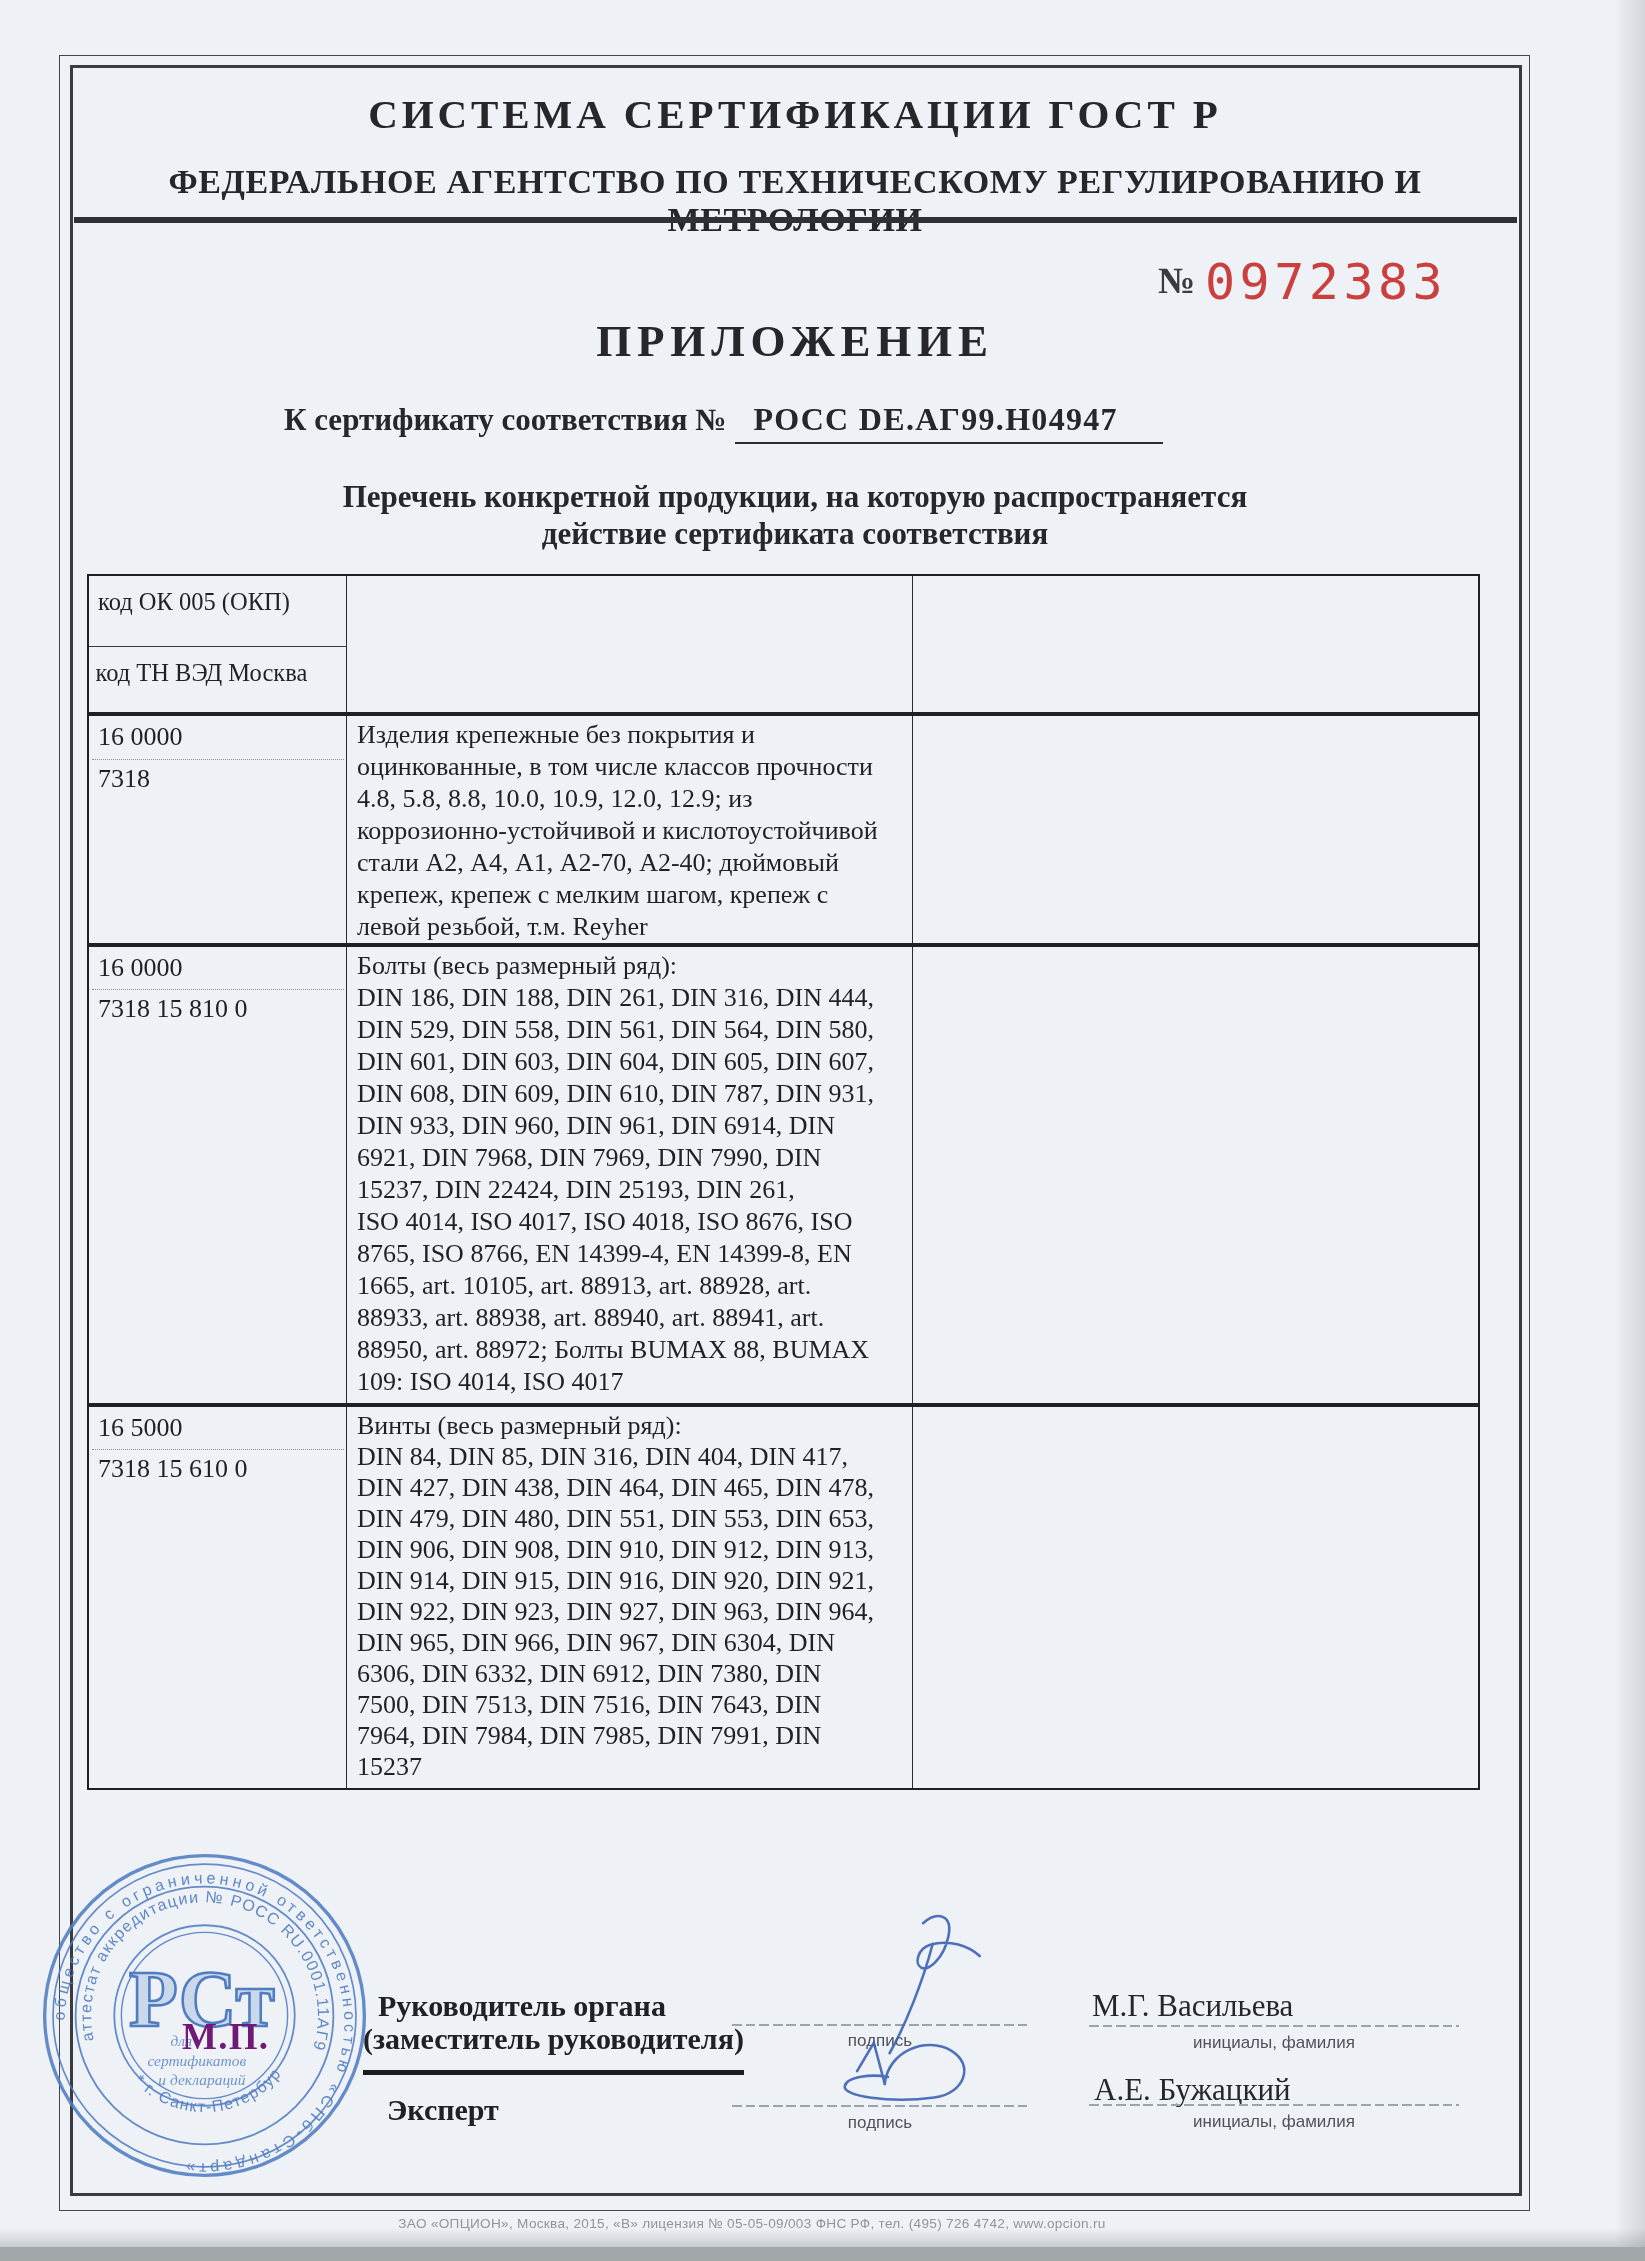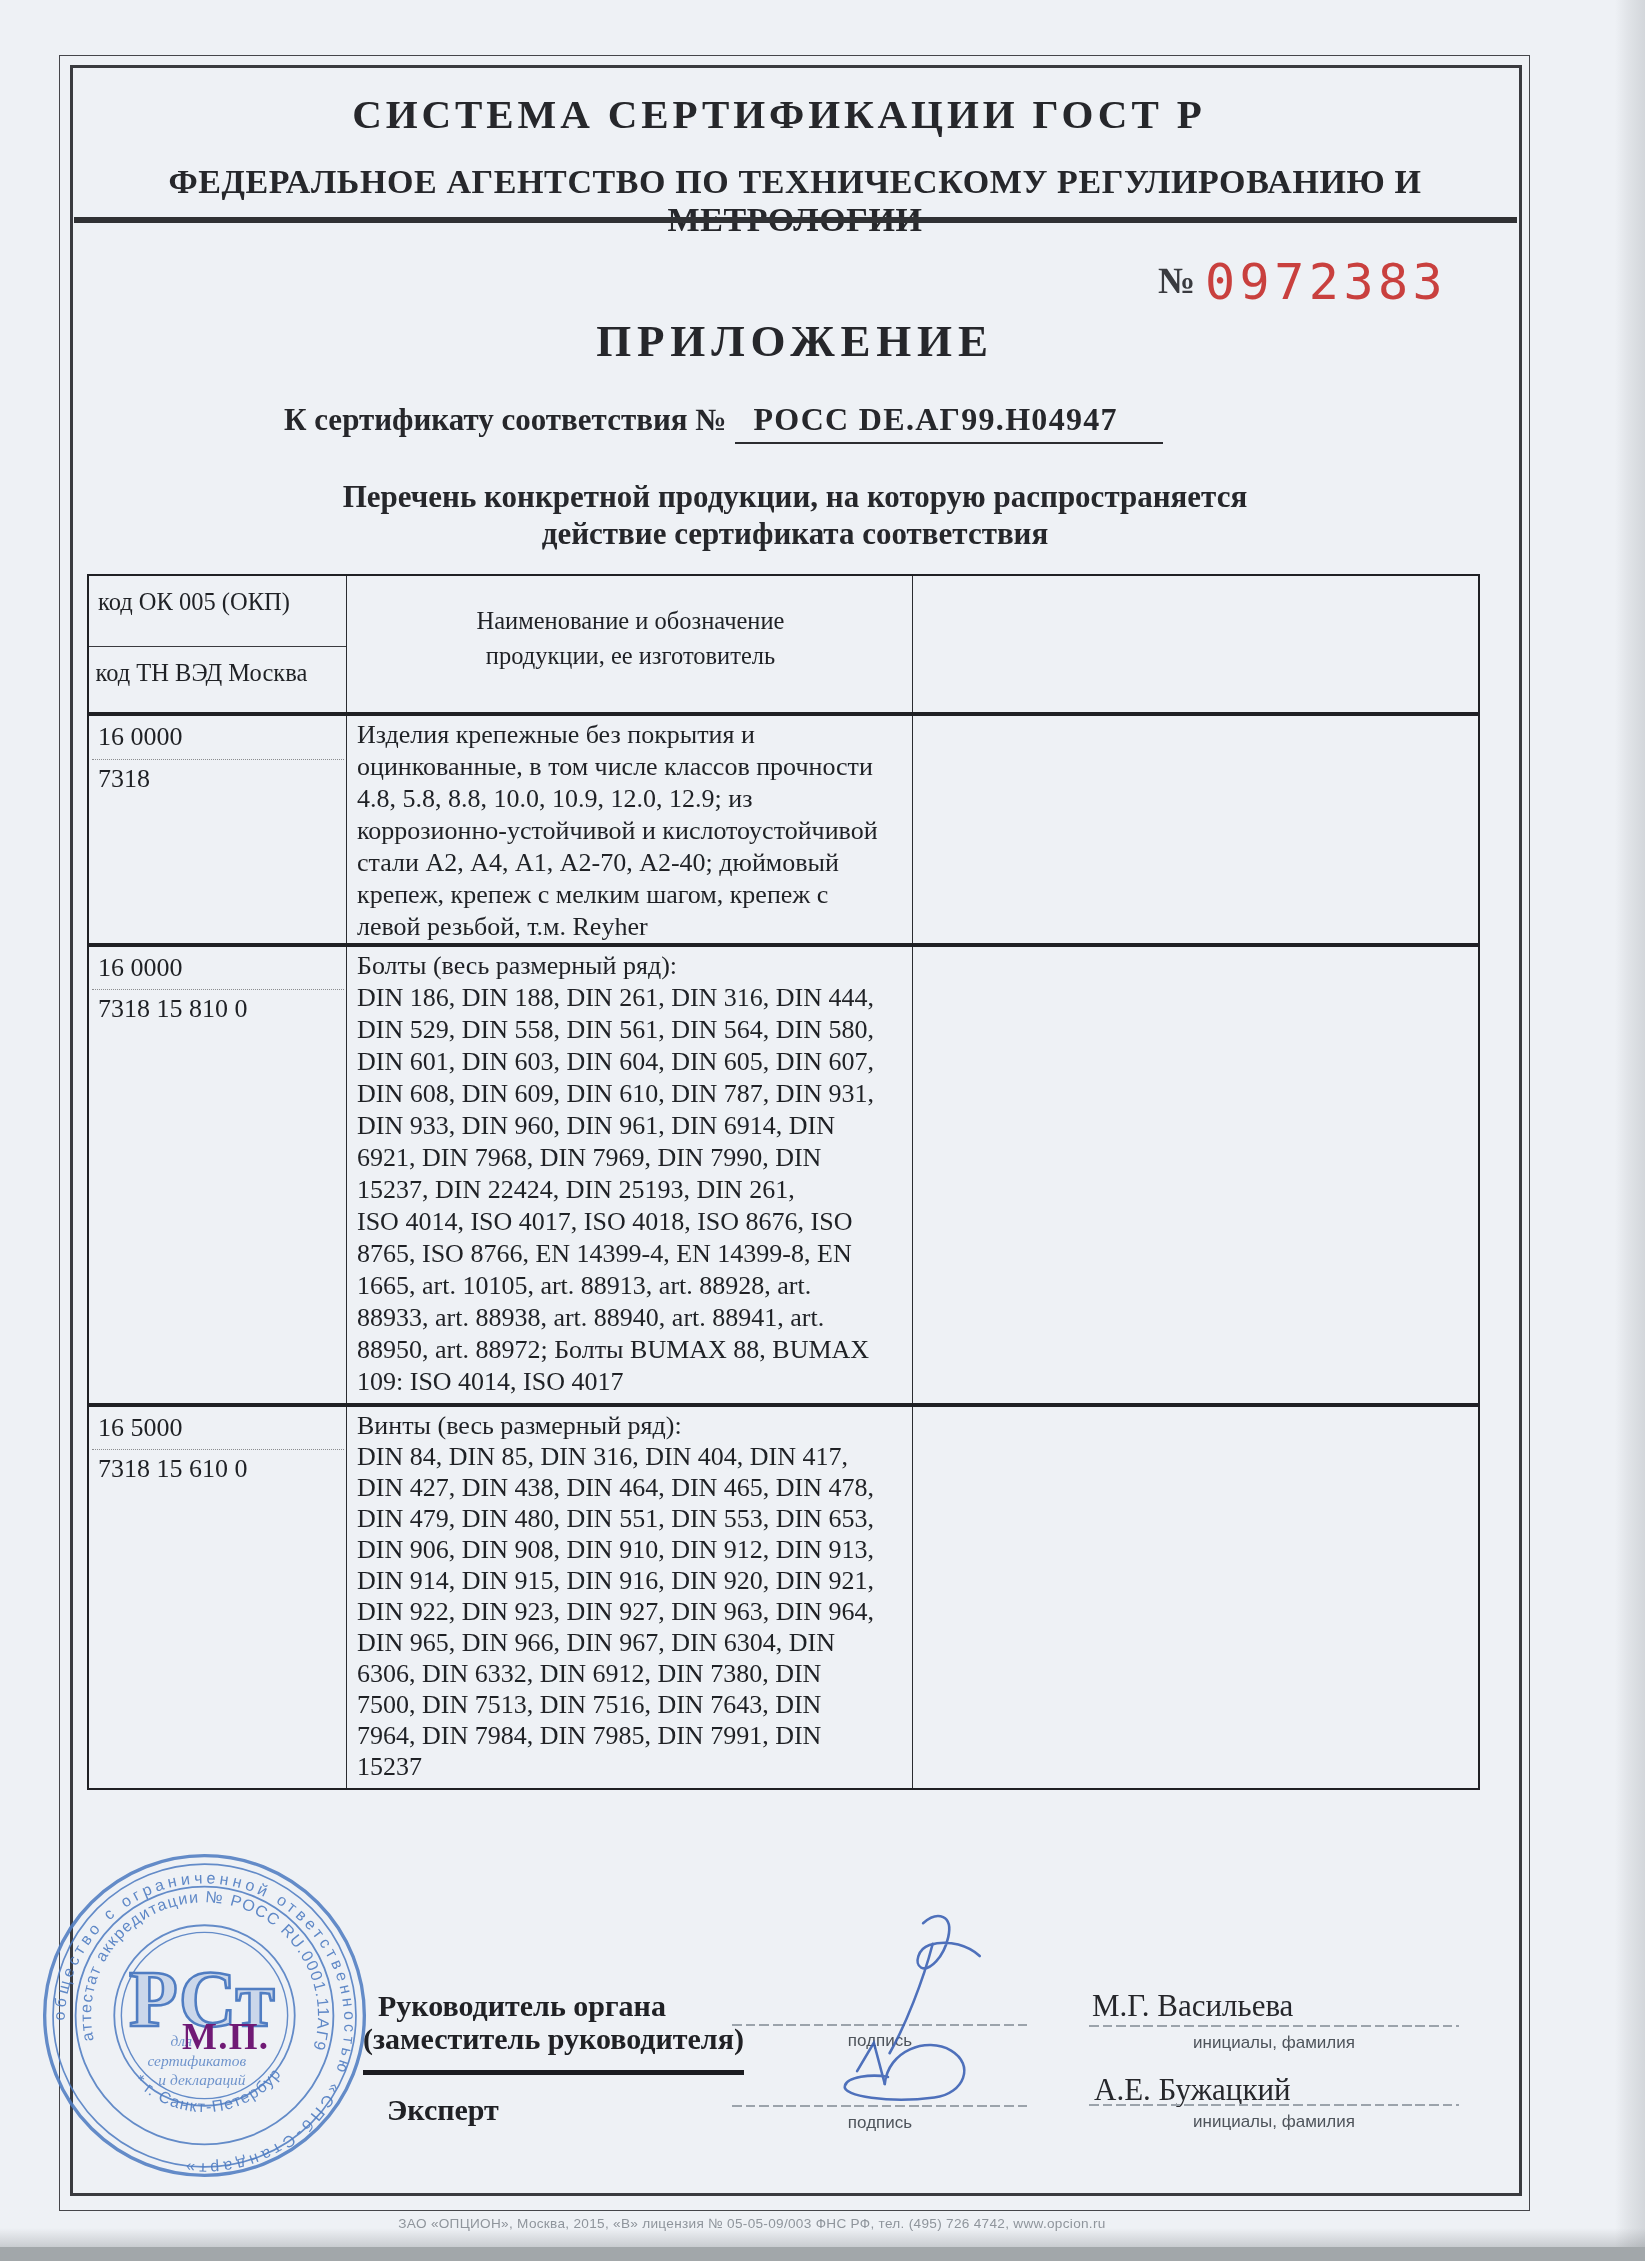--- a/index.html
+++ b/index.html
@@ -8,21 +8,21 @@
     background:#eef1f5;
     font-family:"Liberation Serif","DejaVu Serif",serif;
     color:#1f2125;
     overflow:hidden;
   }
   .abs{position:absolute;}
   
   .outer-frame{left:59px;top:55px;width:1469px;height:2154px;border:1.9px solid #45464a;}
   .inner-frame{left:70px;top:65px;width:1446px;height:2125px;border:3.2px solid #3a3b3f;}
   
-  .hdr1{left:56px;top:90px;width:1446px;text-align:center;font-size:41px;font-weight:bold;letter-spacing:3.9px;color:#26272b;}
+  .hdr1{left:72px;top:90px;width:1446px;text-align:center;font-size:41px;font-weight:bold;letter-spacing:3.9px;color:#26272b;}
   .hdr2{left:72px;top:163px;width:1446px;text-align:center;font-size:34px;font-weight:bold;letter-spacing:0.6px;color:#26272b;}
   .hdr-rule{left:74px;top:217px;width:1443px;height:5.8px;background:#303134;}
   
   .formno{left:1158px;top:259px;font-size:37px;font-weight:bold;color:#3a3b3f;}
   .formno-digits{left:1205px;top:253px;font-family:"DejaVu Sans Mono",monospace;font-size:50px;color:#c9403e;letter-spacing:4.5px;}
   
   .title{left:72px;top:315px;width:1446px;text-align:center;font-size:45px;font-weight:bold;letter-spacing:5.8px;color:#26272b;}
   .certline{left:284px;top:401px;font-size:31px;font-weight:bold;white-space:nowrap;color:#26272b;}
   .certno{display:inline-block;font-size:32px;font-weight:bold;letter-spacing:1.3px;border-bottom:2.6px solid #2b2c30;padding:0 45px 3.9px 18px;margin-left:9px;}
   .subtitle1{left:72px;top:479px;width:1446px;text-align:center;font-size:31px;font-weight:bold;color:#26272b;}
@@ -95,22 +95,20 @@
 <div class="abs tbl">
   <div class="abs vline1"></div>
   <div class="abs vline2"></div>
   <div class="abs hhead"></div>
   <div class="abs hrow1"></div>
   <div class="abs hrow2"></div>
 
   <div class="abs th-c1a">код ОК 005 (ОКП)</div>
   <div class="abs th-c1line"></div>
   <div class="abs th-c1b">код ТН ВЭД Москва</div>
-  <div class="abs th-c2">Наименование и обозначение
-продукции, ее изготовитель</div>
 
   <div class="r1">
     <div class="abs code-top" style="top:146px;">16 0000</div>
     <div class="abs code-dots" style="top:183px;"></div>
     <div class="abs code-bot" style="top:188px;">7318</div>
     <div class="abs prod" style="top:143px;">Изделия крепежные без покрытия и
 оцинкованные, в том числе классов прочности
 4.8, 5.8, 8.8, 10.0, 10.9, 12.0, 12.9; из
 коррозионно-устойчивой и кислотоустойчивой
 стали А2, А4, А1, А2-70, А2-40;  дюймовый

